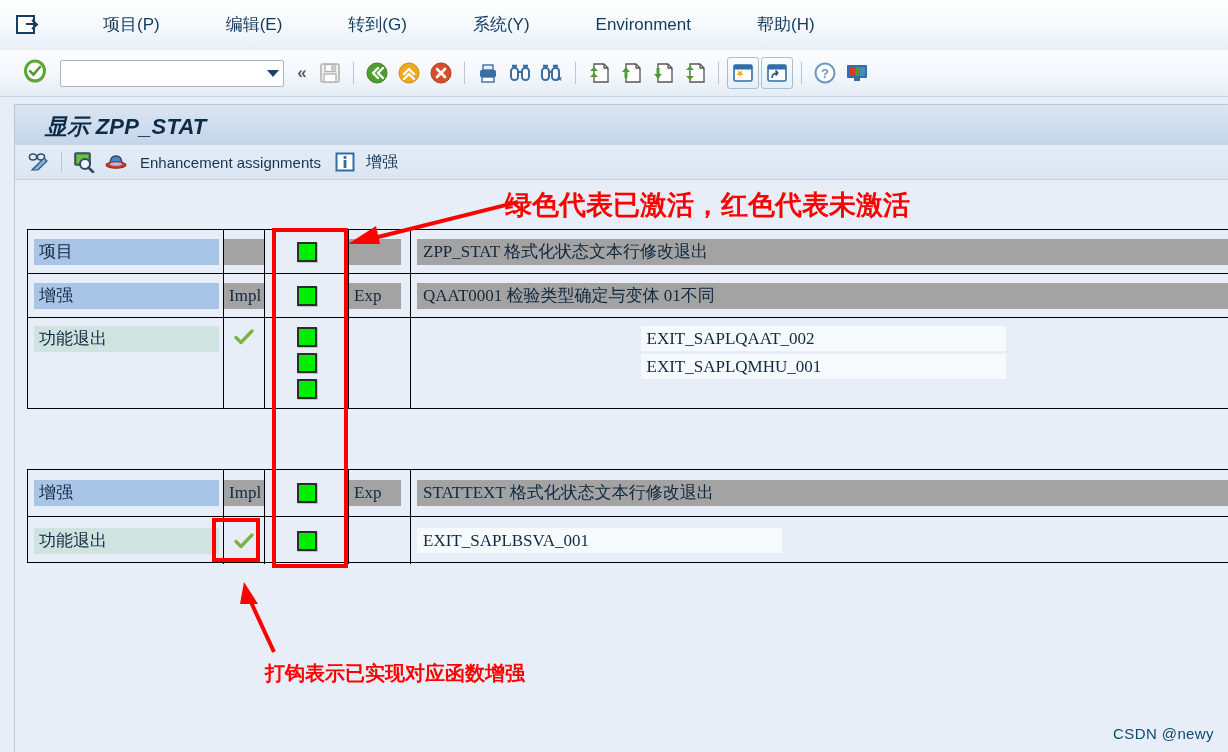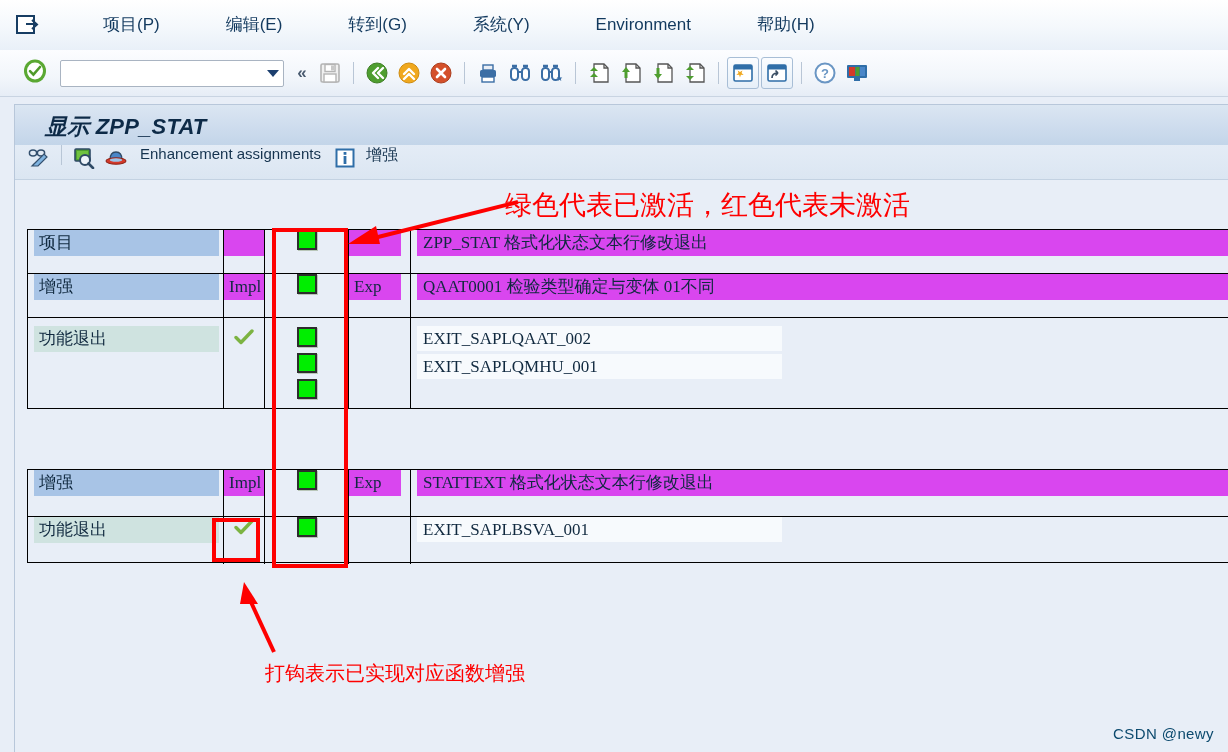--- a/index.html
+++ b/index.html
@@ -115,21 +115,21 @@
     color: #0d2a47;
     letter-spacing: 0.2px;
     font-family: "Liberation Sans", sans-serif;
     margin-left: 8px;
   }
   .apptoolbar {
     position: absolute; left: 0; top: 40px;
     width: 1214px; height: 34px;
     background: linear-gradient(to bottom, #e4ecf6 0%, #dbe6f2 100%);
     border-bottom: 1px solid #c3d2e2;
-    display: flex; 
+    display: flex; align-items: center;
   }
   .at-btn {
     width: 28px; height: 26px;
     display: flex; align-items: center; justify-content: center;
     flex: none; margin: 0 2px;
   }
   .at-sep { width:1px; height:20px; background:#b8c6d6; margin:0 6px; flex:none; }
   .at-label {
     font-size: 15px; color: #15334f; margin-left: 8px; white-space: nowrap;
   }
@@ -145,21 +145,21 @@
   }
   .trow {
     display: flex;
     border-bottom: 1px solid #000;
     box-sizing: border-box;
     align-items: stretch;
   }
   .trow:last-child { border-bottom: none; }
   .cell {
     box-sizing: border-box;
-    display: flex; align-items: flex-start;
+    display: flex; align-items: center;
     border-right: 1px solid #000;
     padding: 0;
   }
   .cell.nb { border-right: none; }
 
   .c-label { width: 196px; padding-left: 6px; }
   .c-imp   { width: 41px; }
   .c-led   { width: 84px; justify-content: center; }
   .c-exp   { width: 62px; }
   .c-text  { flex: 1; padding-left: 6px; }
@@ -168,21 +168,21 @@
     background: #a8c4e6;
     color: #10293f;
     font-size: 17px;
     height: 26px;
     line-height: 26px;
     padding-left: 5px;
     box-sizing: border-box;
   }
   .fld.lbl { width: 185px; }
   .fld.cyan {
-    background: #d946ef;
+    background: #a3a3a3;
     font-family: "Liberation Serif", serif;
     font-size: 17px;
   }
   .fld.cyan.imp { width: 42px; overflow: hidden; white-space: nowrap; }
   .fld.cyan.exp { width: 52px; overflow: hidden; white-space: nowrap; }
   .fld.cyan.wide {
     width: 100%;
     padding-left: 6px;
     font-size: 17px;
   }
@@ -226,21 +226,21 @@
   
   .anno-box {
     position: absolute;
     border: 4px solid #fe0000;
     box-sizing: border-box;
     pointer-events: none;
   }
   .anno-text {
     position: absolute;
     color: #fe0000;
-    font-weight: normal;
+    font-weight: bold;
     white-space: nowrap;
     font-family: "Liberation Sans", sans-serif;
   }
   .anno-svg { position: absolute; pointer-events: none; }
 
   .watermark {
     position: absolute;
     right: 14px; bottom: 10px;
     color: #0c4a6e;
     font-size: 15px;

